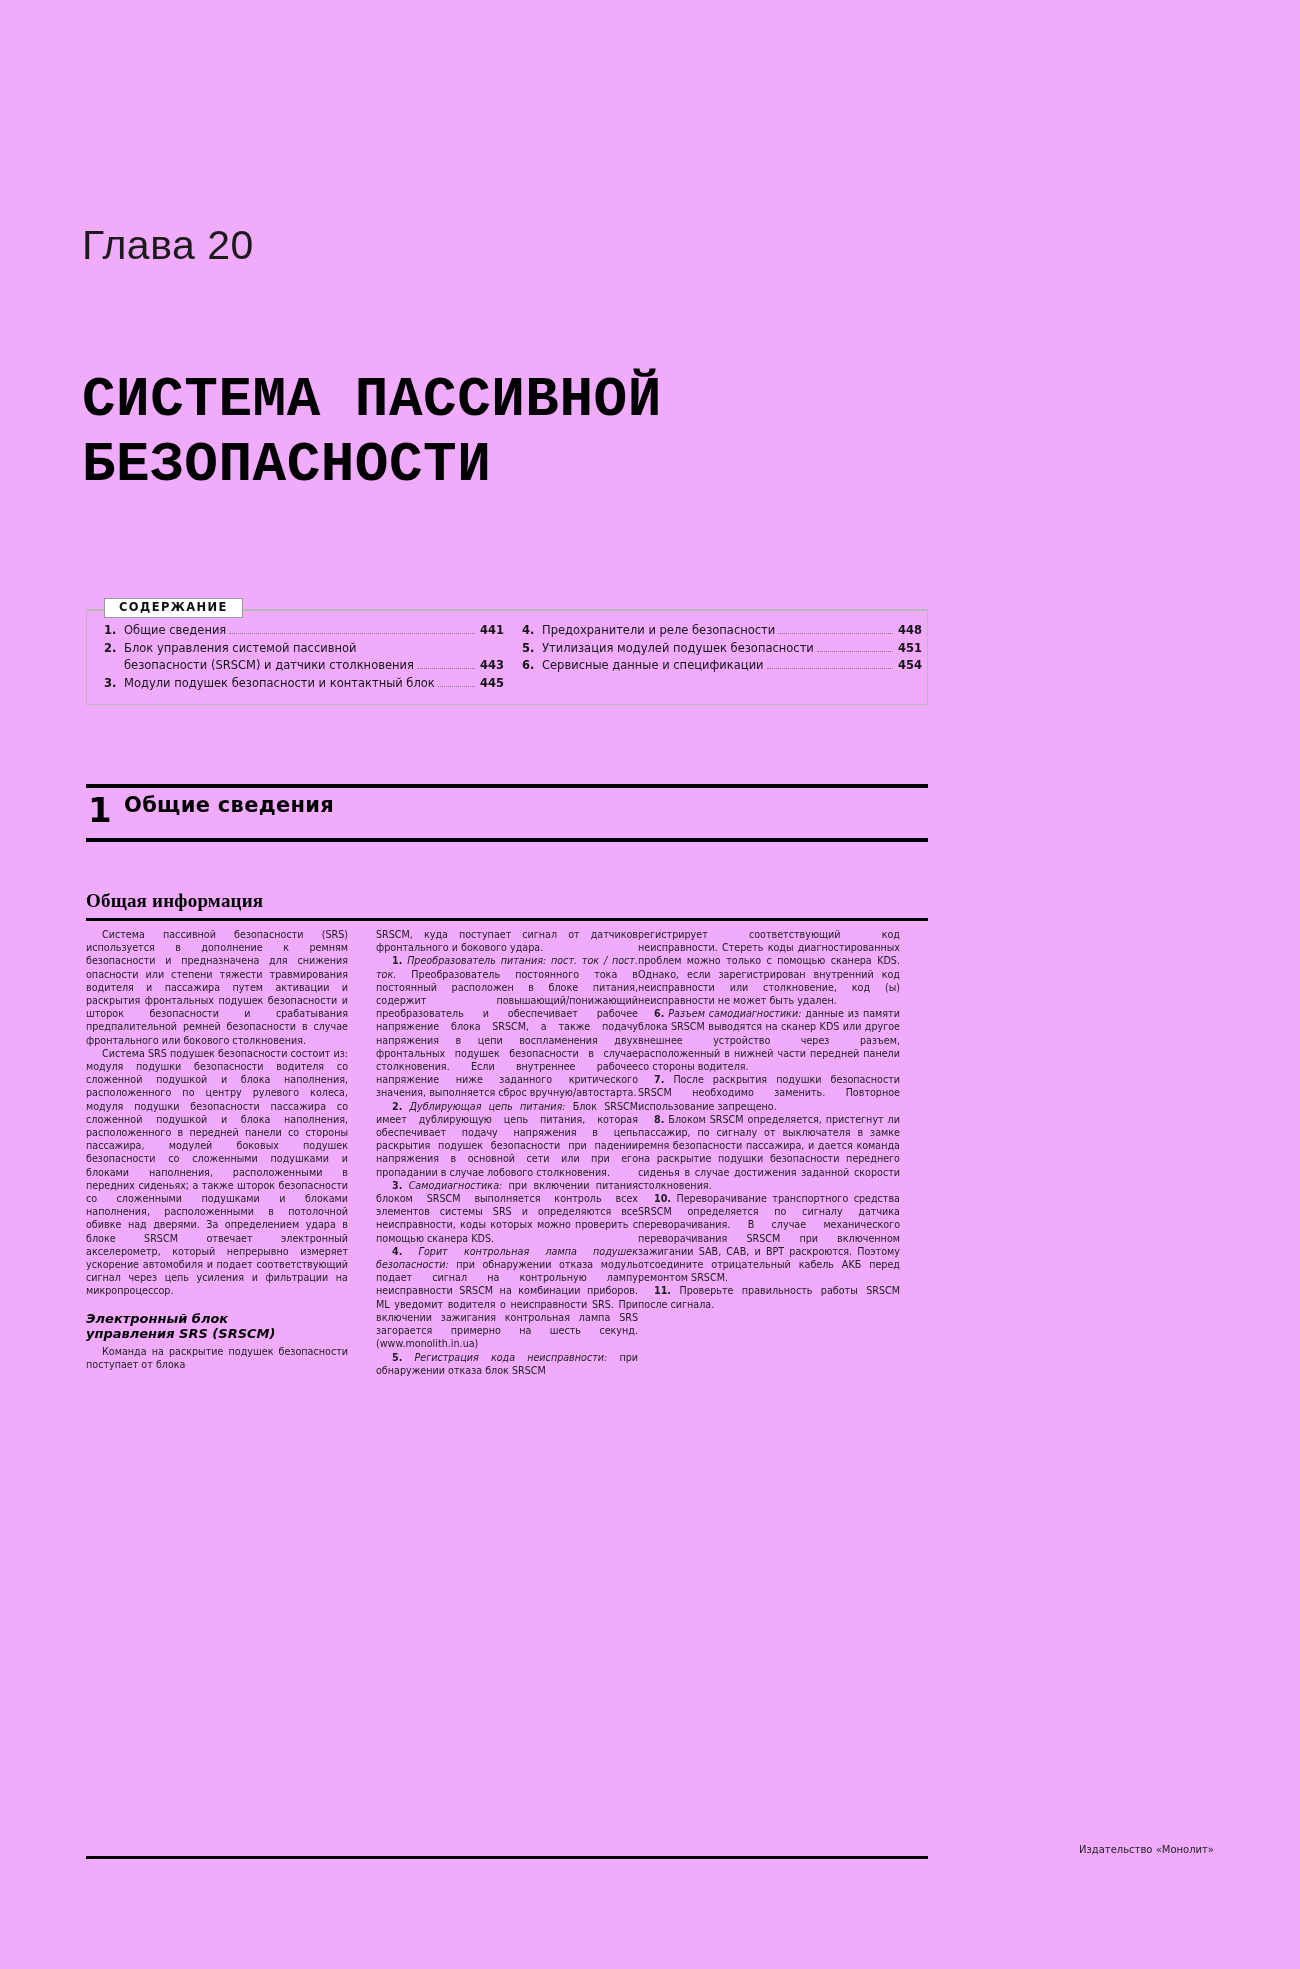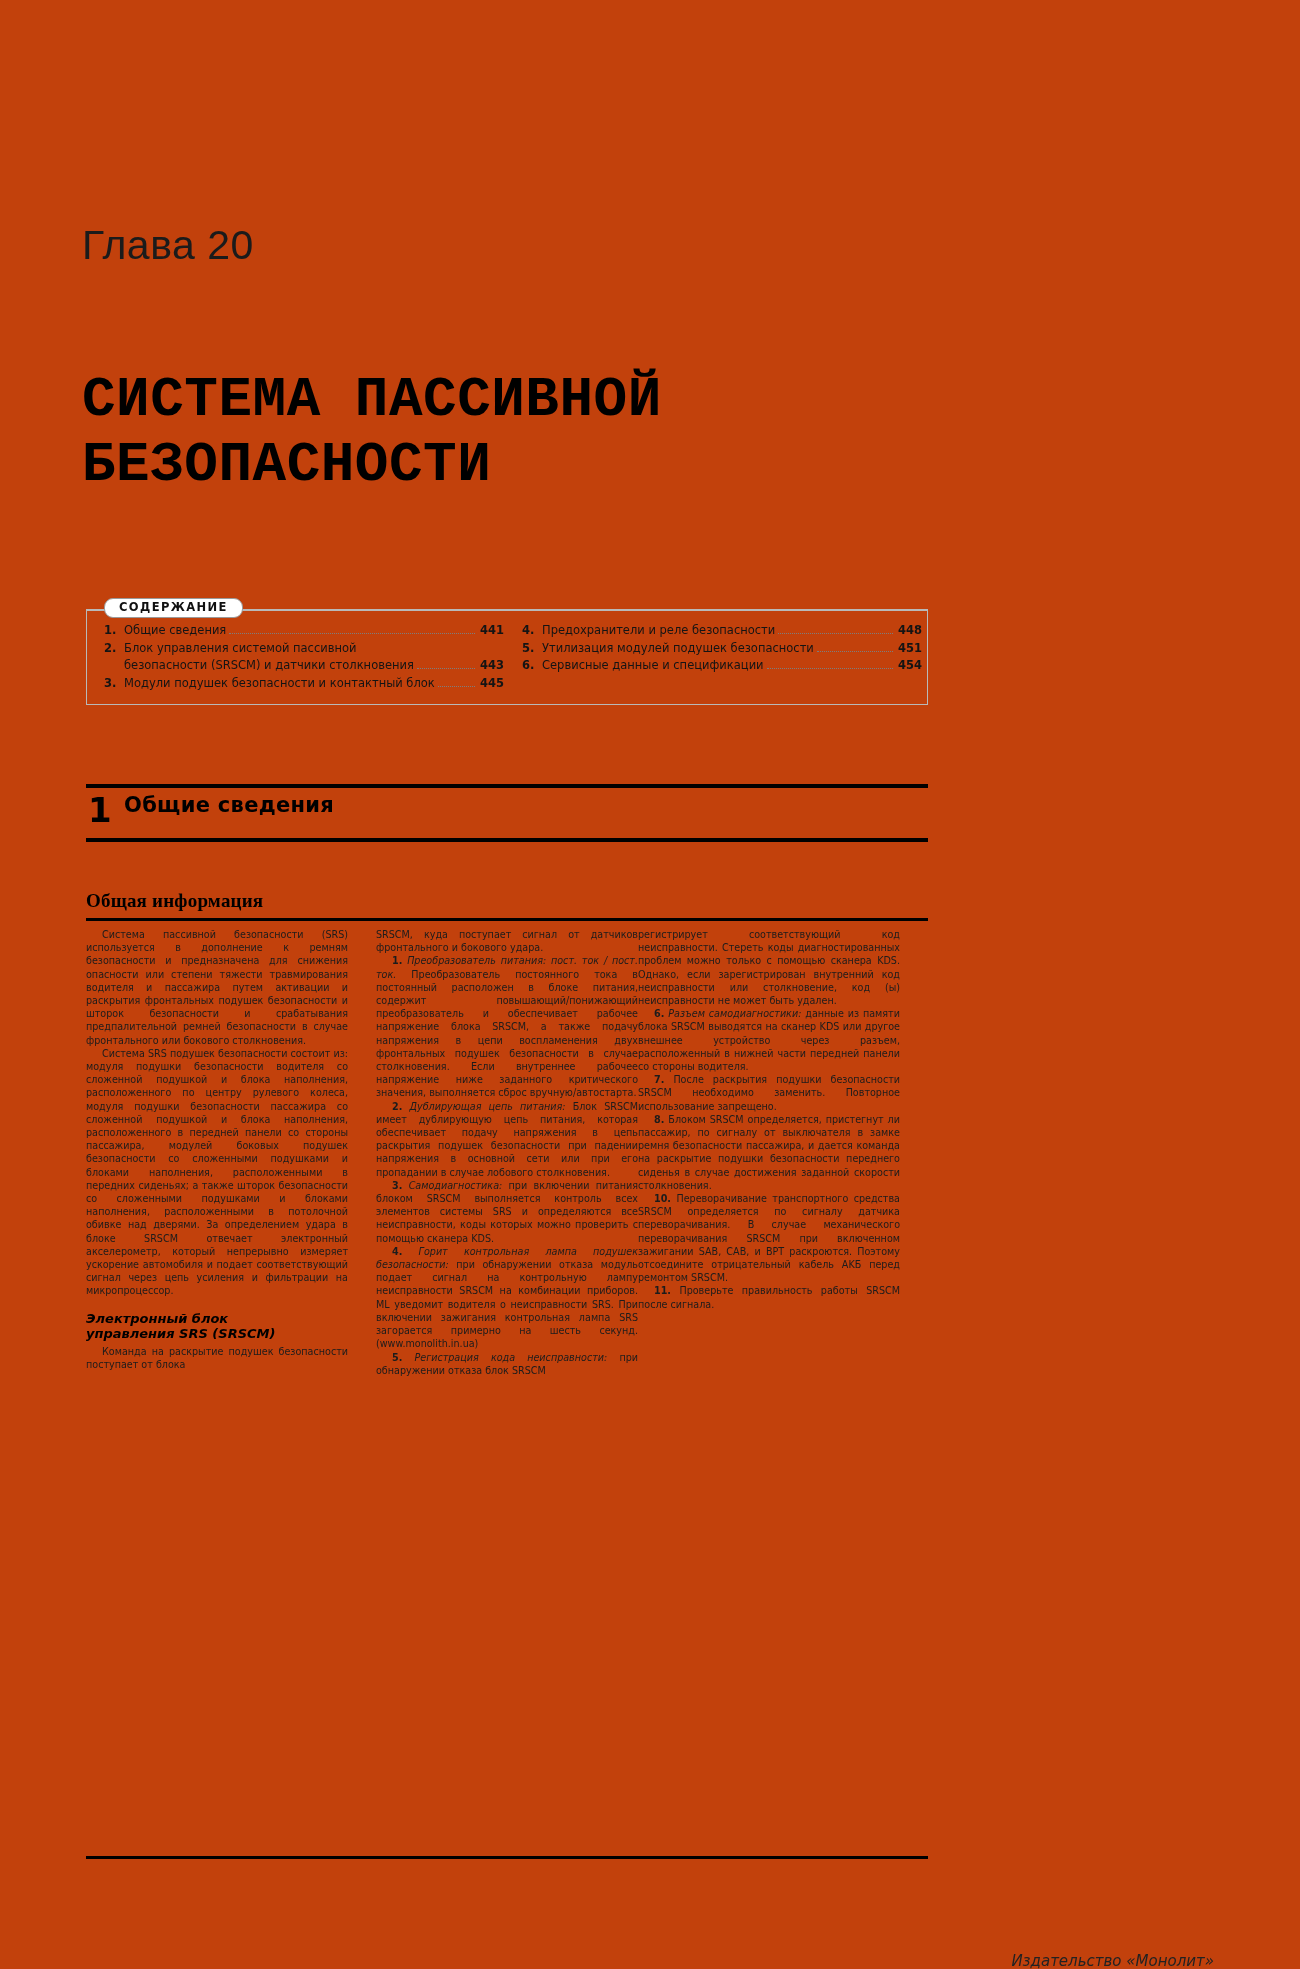--- a/index.html
+++ b/index.html
@@ -15,21 +15,21 @@
     font-family: "Liberation Sans", "DejaVu Sans", sans-serif;
     color: #0d0d0d;
     overflow: hidden;
   }
 
   .page {
     position: absolute;
     left: 0; top: 0;
     width: 1300px;
     height: 1969px;
-    background: #c2410c;
+    background: #f0abfc;
   }
 
   
   .chapter-label {
     position: absolute;
     left: 82px;
     top: 222px;
     font-size: 41px;
     font-weight: 400;
     letter-spacing: 0.5px;
@@ -69,21 +69,21 @@
     width: 842px;
     height: 1.5px;
     background: #b9b9b9;
   }
   .toc-badge {
     position: absolute;
     left: 104px;
     top: 598px;
     background: #ffffff;
     border: 1.5px solid #9a9a9a;
-    border-radius: 9px;
+    border-radius: 0;
     padding: 2px 14px 3px 14px;
     font-size: 11.5px;
     font-weight: bold;
     letter-spacing: 1.4px;
     color: #111;
     line-height: 13px;
     font-family: "DejaVu Sans", "Liberation Sans", sans-serif;
     text-align: center;
   }
 
@@ -254,26 +254,25 @@
     position: absolute;
     left: 86px;
     top: 1856px;
     width: 842px;
     height: 3px;
     background: #000;
   }
   .footer-text {
     position: absolute;
     right: 86px;
-    top: 1952px;
-    font-size: 15px;
+    top: 1844px;
+    font-size: 10px;
     color: #222;
     font-family: "DejaVu Sans", "Liberation Sans", sans-serif;
     text-align: right;
-    font-style: italic;
   }
 </style>
 </head>
 <body>
 
 <div class="page">
 
   <div class="chapter-label">Глава 20</div>
 
   <h1 class="chapter-title">СИСТЕМА ПАССИВНОЙ БЕЗОПАСНОСТИ</h1>

